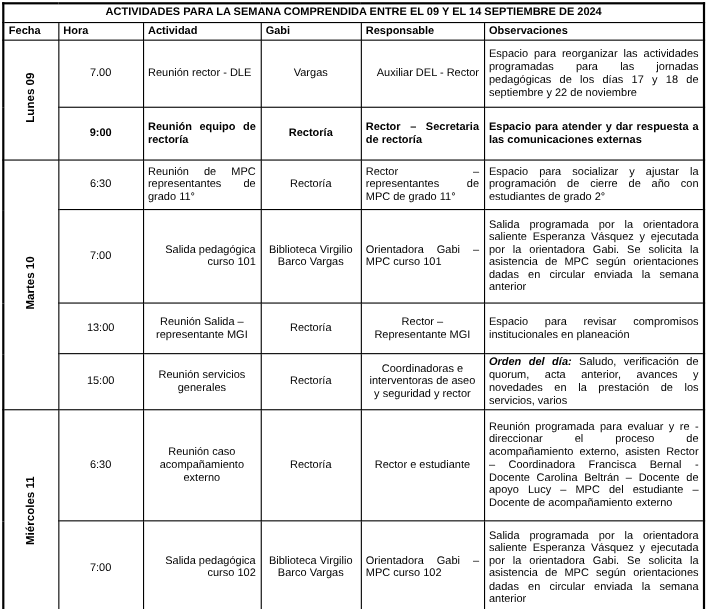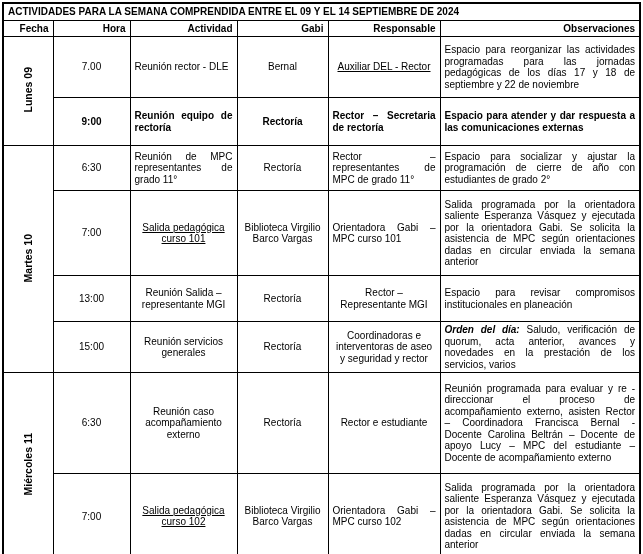--- a/index.html
+++ b/index.html
@@ -28,27 +28,28 @@
     font-size: 10px;
     line-height: 1.15;
     vertical-align: middle;
     overflow: hidden;
   }
   
   table.schedule { border: 2px solid #000000; }
 
   .title-cell {
     font-weight: bold;
+    text-align: center;
     font-size: 11px;
     height: 14px;
     padding: 1px 2px;
   }
   th.colhead {
     font-weight: bold;
-    text-align: right;
+    text-align: left;
     font-size: 11px;
     padding: 1px 2px;
   }
   
   col.c-fecha { width: 50px; }
   col.c-hora { width: 77px; }
   col.c-actividad { width: 107px; }
   col.c-lugar { width: 91px; }
   col.c-responsable { width: 112px; }
   col.c-observaciones { width: 200px; }
@@ -66,21 +67,21 @@
     white-space: nowrap;
     display: inline-block;
     margin: 0 auto;
   }
   td.obs {
     vertical-align: top;
     text-align: justify;
   }
   .c { text-align: center; margin-top: 14px; }
   .j { text-align: justify; }
-  .l { text-align: center; text-decoration: underline; }
+  .l { text-align: right; }
   b.lead { font-weight: bold; font-style: italic; }
 </style>
 </head>
 <body>
 
 <div class="page">
   <table class="schedule">
     <colgroup>
       <col class="c-fecha">
       <col class="c-hora">
@@ -103,21 +104,21 @@
       <th class="colhead">Responsable</th>
       <th class="colhead">Observaciones</th>
     </tr>
 
     <tr style="height:61px;">
       <td class="day" rowspan="2">
         <span class="vtext">Lunes 09</span>
       </td>
       <td class="c">7.00</td>
       <td class="j">Reunión rector - DLE</td>
-      <td class="c">Bernal</td>
+      <td class="c">Vargas</td>
       <td class="l">Auxiliar DEL - Rector</td>
       <td class="obs">Espacio para reorganizar las actividades programadas para las jornadas pedagógicas de los días 17 y 18 de septiembre y 22 de noviembre</td>
     </tr>
     <tr style="height:48px;font-weight:bold;">
       <td class="c">9:00</td>
       <td class="j">Reunión equipo de rectoría</td>
       <td class="c">Rectoría</td>
       <td class="j">Rector – Secretaria de rectoría</td>
       <td class="obs">Espacio para atender y dar respuesta a las comunicaciones externas</td>
     </tr>

